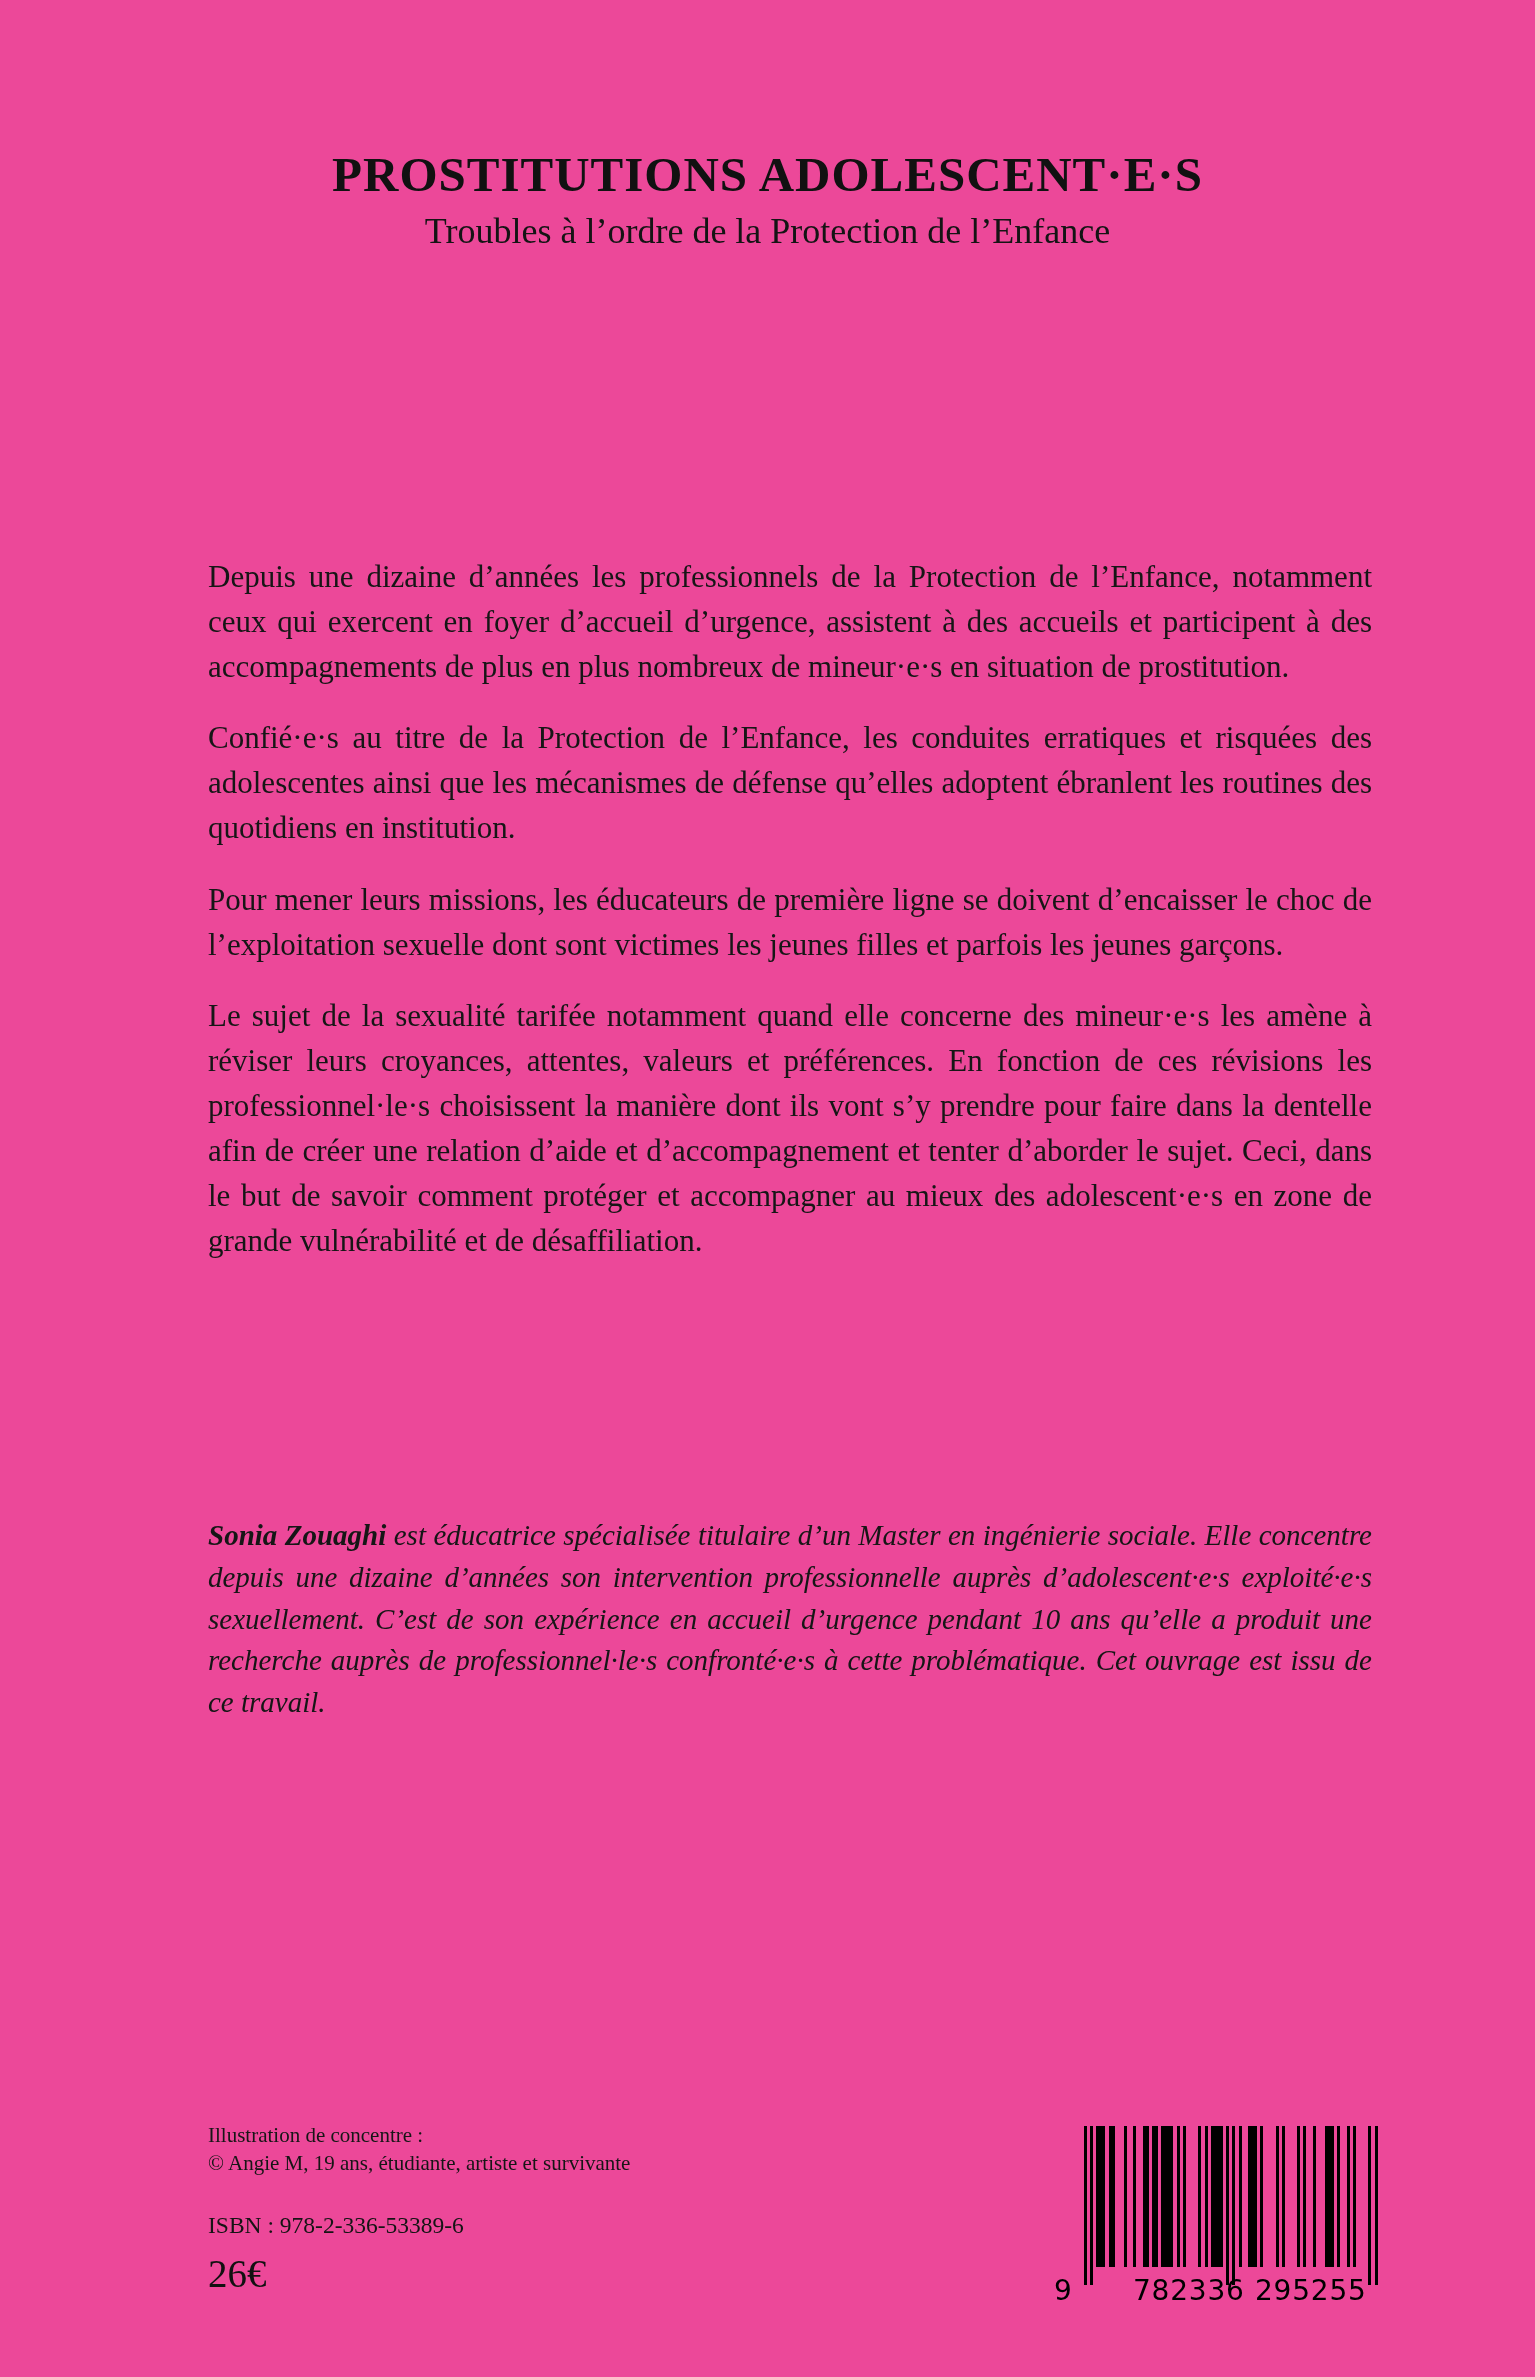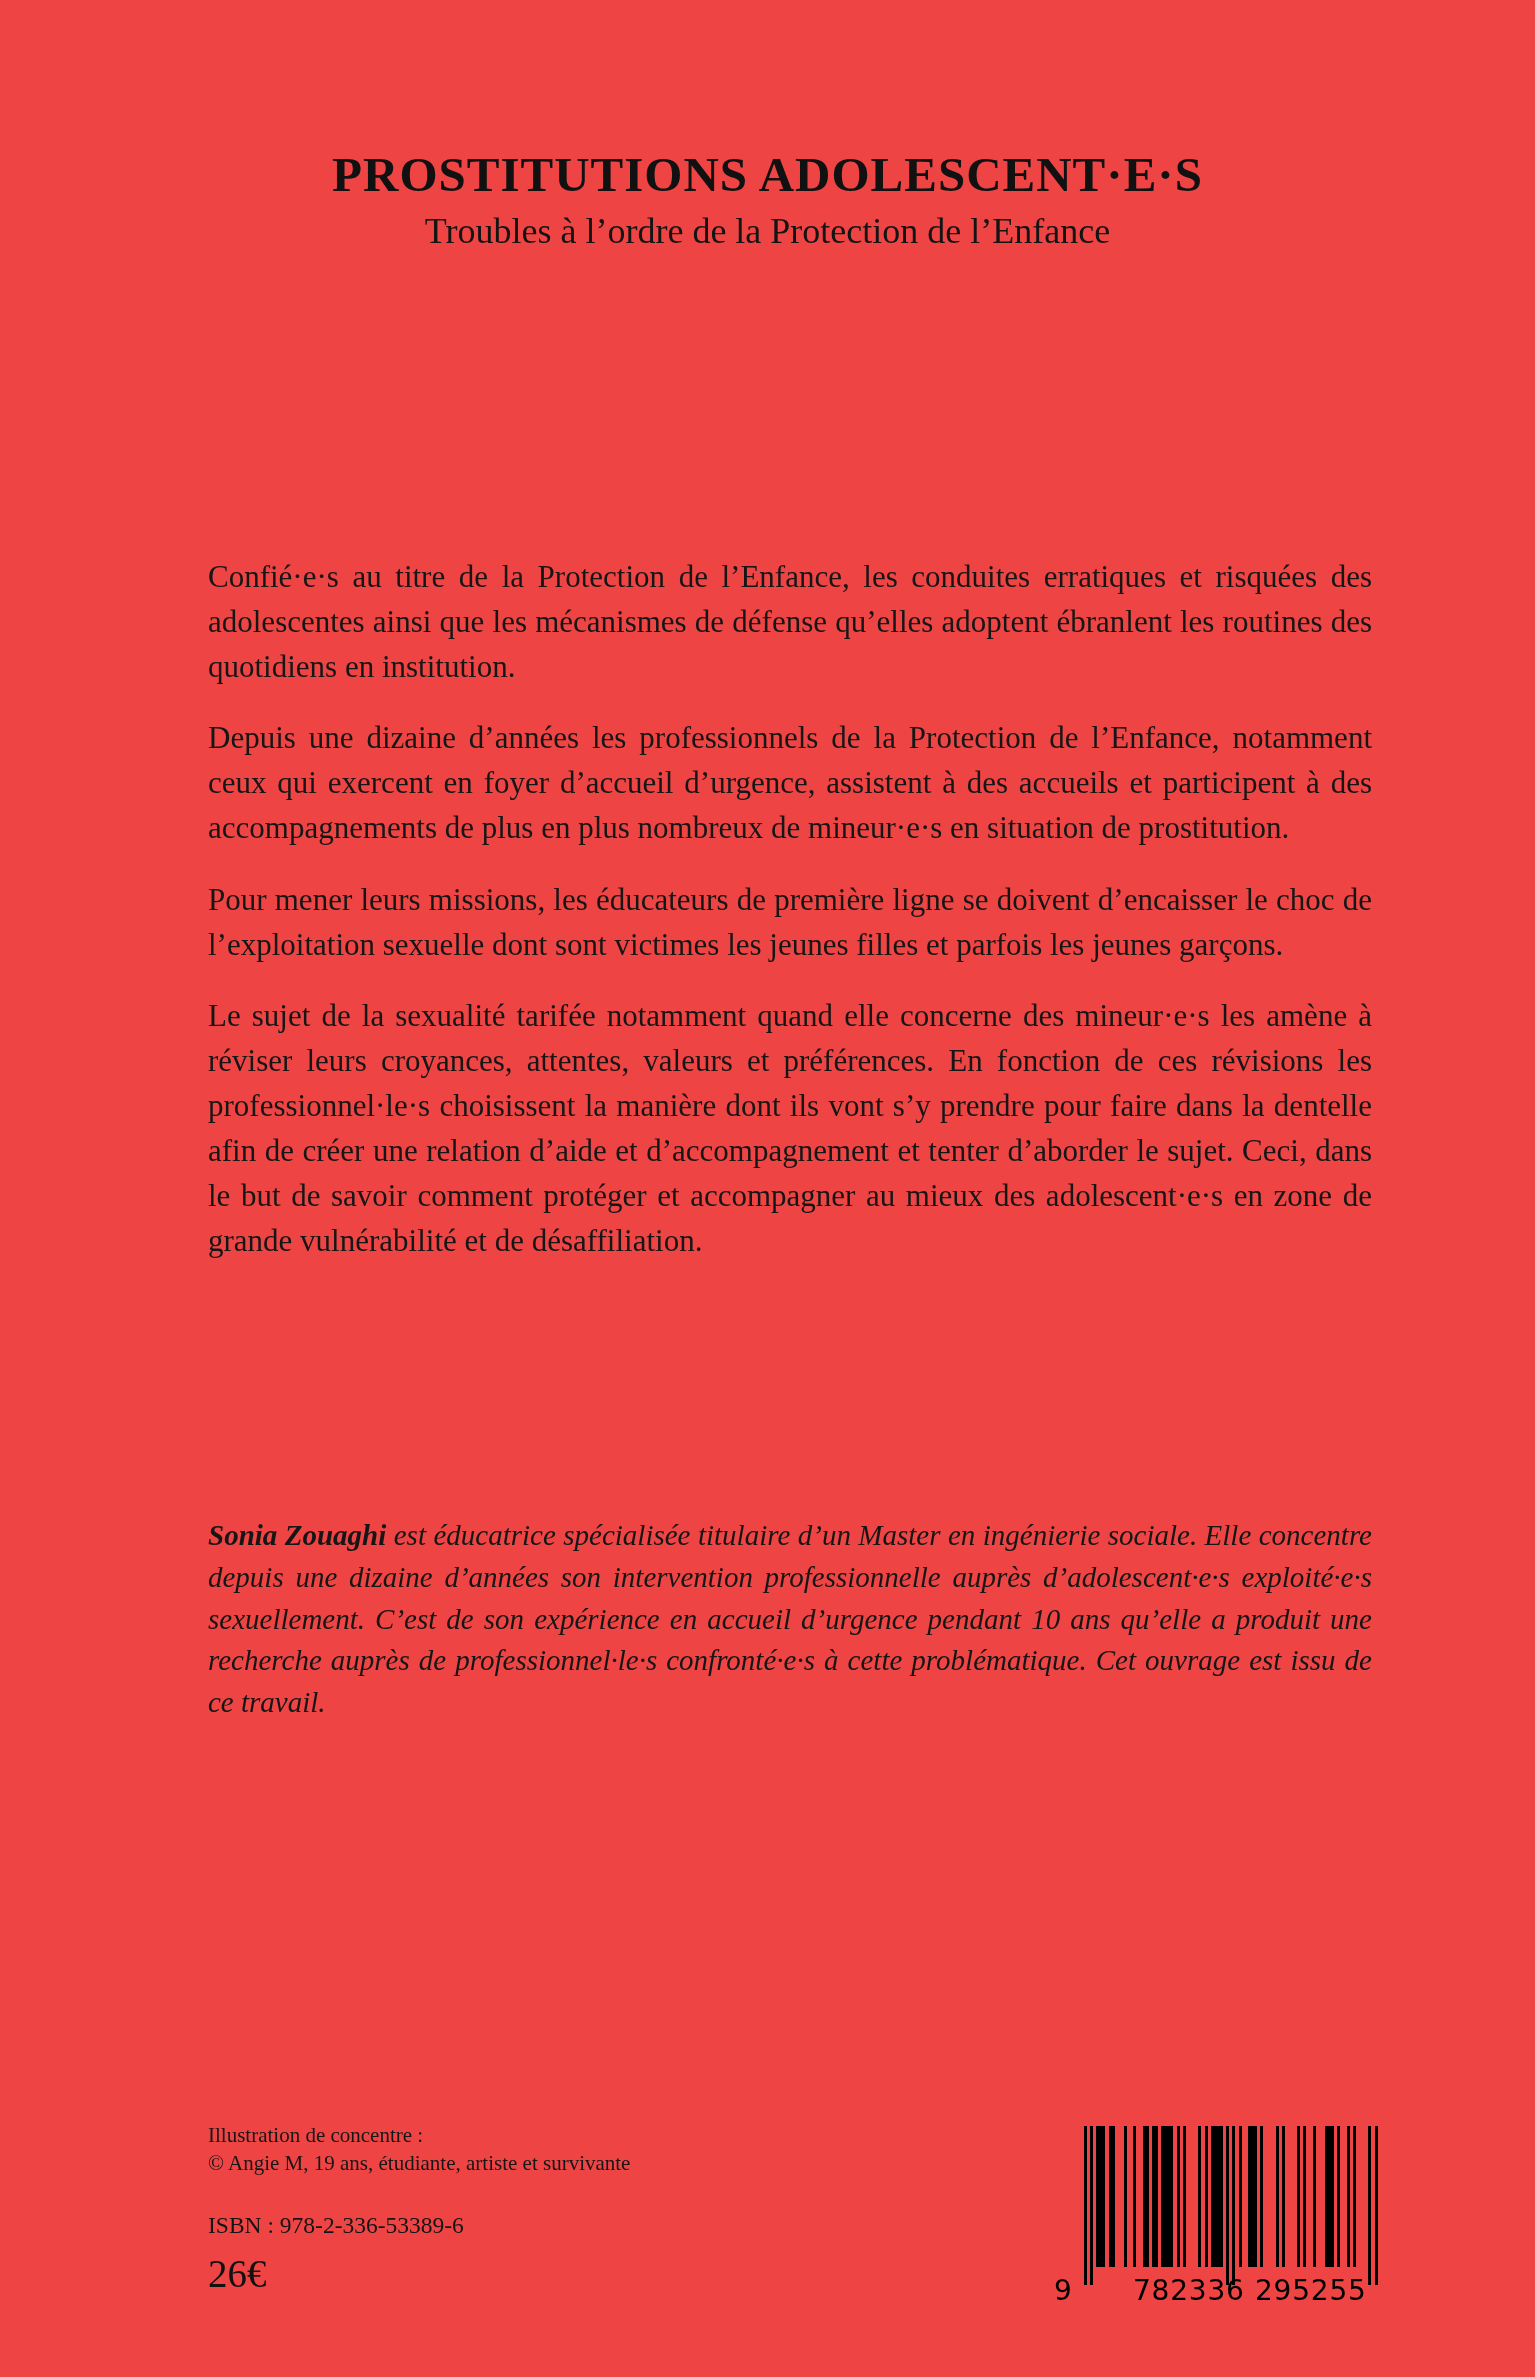--- a/index.html
+++ b/index.html
@@ -12,21 +12,21 @@
     height: 2377px;
     position: relative;
     font-family: "Liberation Serif", "DejaVu Serif", serif;
     color: #121212;
     overflow: hidden;
   }
 
   .page {
     position: absolute;
     inset: 0;
-    background: #ef4444;
+    background: #ec4899;
   }
 
   
   .title-block {
     position: absolute;
     left: 0;
     right: 0;
     top: 149px;
     text-align: center;
   }
@@ -154,22 +154,22 @@
 <body>
 
 <div class="page">
 
   <div class="title-block">
     <h1 class="book-title">PROSTITUTIONS ADOLESCENT·E·S</h1>
     <h2 class="book-subtitle">Troubles à l’ordre de la Protection de l’Enfance</h2>
   </div>
 
   <div class="body-copy">
+    <p class="para">Depuis une dizaine d’années les professionnels de la Protection de l’Enfance, notamment ceux qui exercent en foyer d’accueil d’urgence, assistent à des accueils et participent à des accompagnements de plus en plus nombreux de mineur·e·s en situation de prostitution.</p>
     <p class="para">Confié·e·s au titre de la Protection de l’Enfance, les conduites erratiques et risquées des adolescentes ainsi que les mécanismes de défense qu’elles adoptent ébranlent les routines des quotidiens en institution.</p>
-    <p class="para">Depuis une dizaine d’années les professionnels de la Protection de l’Enfance, notamment ceux qui exercent en foyer d’accueil d’urgence, assistent à des accueils et participent à des accompagnements de plus en plus nombreux de mineur·e·s en situation de prostitution.</p>
     <p class="para">Pour mener leurs missions, les éducateurs de première ligne se doivent d’encaisser le choc de l’exploitation sexuelle dont sont victimes les jeunes filles et parfois les jeunes garçons.</p>
     <p class="para">Le sujet de la sexualité tarifée notamment quand elle concerne des mineur·e·s les amène à réviser leurs croyances, attentes, valeurs et préférences. En fonction de ces révisions les professionnel·le·s choisissent la manière dont ils vont s’y prendre pour faire dans la dentelle afin de créer une relation d’aide et d’accompagnement et tenter d’aborder le sujet. Ceci, dans le but de savoir comment protéger et accompagner au mieux des adolescent·e·s en zone de grande vulnérabilité et de désaffiliation.</p>
   </div>
 
   <div class="bio-block">
     <p class="bio-para"><span class="bio-name">Sonia Zouaghi</span><span> est éducatrice spécialisée titulaire d’un Master en ingénierie sociale. Elle concentre depuis une dizaine d’années son intervention professionnelle auprès d’adolescent·e·s exploité·e·s sexuellement.  C’est de son expérience en accueil d’urgence pendant 10 ans qu’elle a produit une recherche auprès de professionnel·le·s confronté·e·s à cette problématique. Cet ouvrage est issu de ce travail.</span></p>
   </div>
 
   <div class="footer">
     <p class="credit-line">Illustration de concentre :</p>

